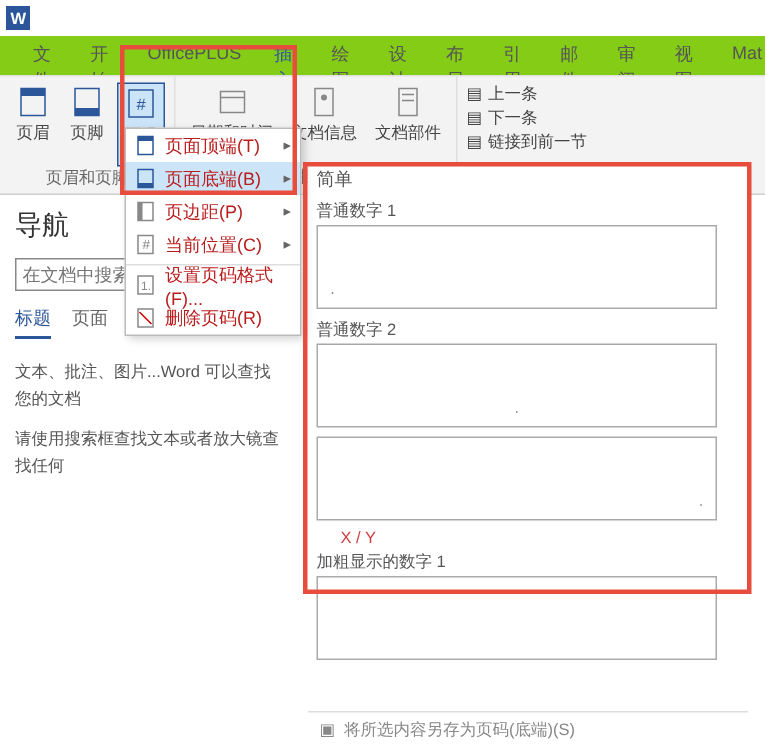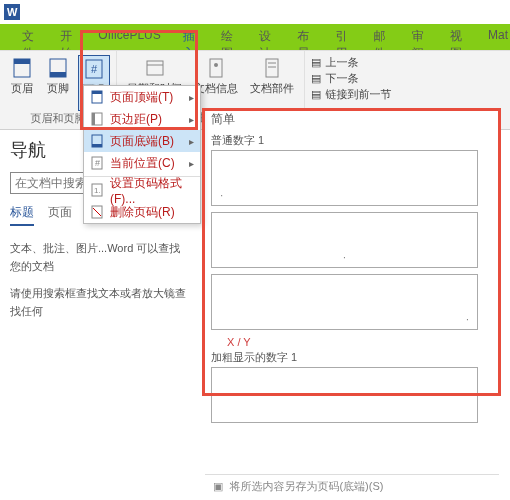--- a/index.html
+++ b/index.html
@@ -152,33 +152,33 @@
 </div>
 
 <div class="menu">
   <div class="menu-item has-sub">
       <svg>
         <rect x="2" y="1" width="10" height="12" fill="none" stroke="#2b579a"></rect>
         <rect x="2" y="1" width="10" height="3" fill="#2b579a"></rect>
       </svg>
       <span>页面顶端(T)</span>
     </div>
-  <div class="menu-item has-sub">
-      <svg>
-        <rect x="2" y="1" width="10" height="12" fill="none" stroke="#888"></rect>
-        <rect x="2" y="1" width="3" height="12" fill="#888"></rect>
-      </svg>
-      <span>页边距(P)</span>
-    </div>
   <div class="menu-item has-sub" style="background:#cce4f7">
       <svg>
         <rect x="2" y="1" width="10" height="12" fill="none" stroke="#2b579a"></rect>
         <rect x="2" y="10" width="10" height="3" fill="#2b579a"></rect>
       </svg>
       <span>页面底端(B)</span>
+    </div>
+  <div class="menu-item has-sub">
+      <svg>
+        <rect x="2" y="1" width="10" height="12" fill="none" stroke="#888"></rect>
+        <rect x="2" y="1" width="3" height="12" fill="#888"></rect>
+      </svg>
+      <span>页边距(P)</span>
     </div>
   <div class="menu-item has-sub">
       <svg>
         <rect x="2" y="1" width="10" height="12" fill="none" stroke="#888"></rect>
         <text x="5" y="10" font-size="9" fill="#888">#</text>
       </svg>
       <span>当前位置(C)</span>
     </div>
   <hr>
   <div class="menu-item">
@@ -199,20 +199,21 @@
 
 <div class="gallery">
   <div class="gallery-sec">简单</div>
   <div class="gallery-item">
     <div class="gallery-label">普通数字 1</div>
     <div class="gallery-box">
         <span class="pg-num" style="left:8px;bottom:4px;">·</span>
       </div>
   </div>
   <div class="gallery-item">
+    <div class="gallery-label">普通数字 2</div>
     <div class="gallery-box">
         <span class="pg-num" style="left:50%;bottom:4px;transform:translateX(-50%);">·</span>
       </div>
   </div>
   <div class="gallery-item">
     <div class="gallery-box">
         <span class="pg-num" style="right:8px;bottom:4px;">·</span>
       </div>
   </div>
   <div class="xy">X / Y</div>

